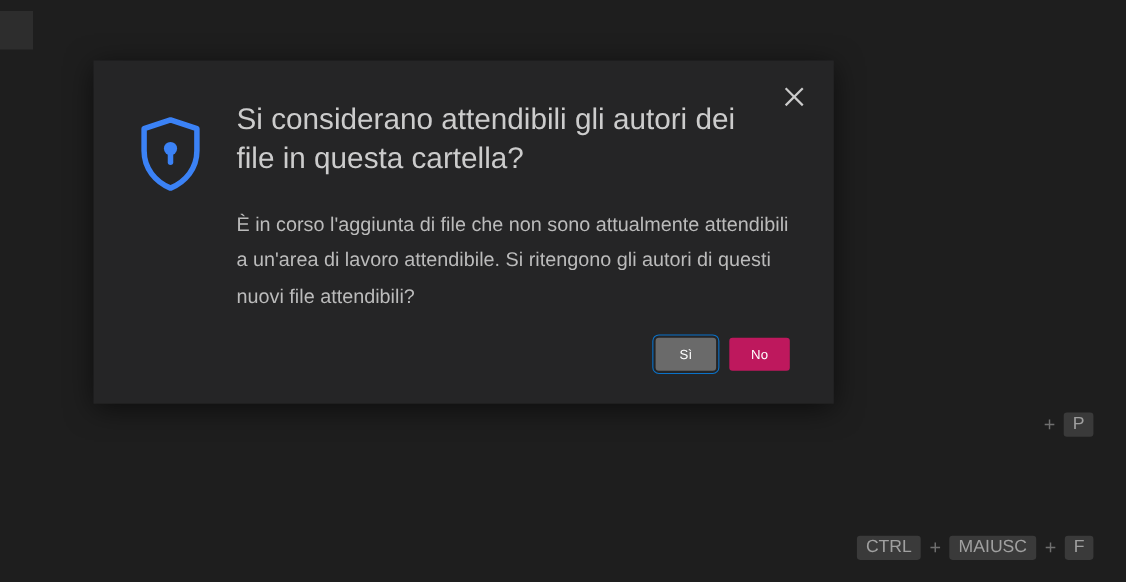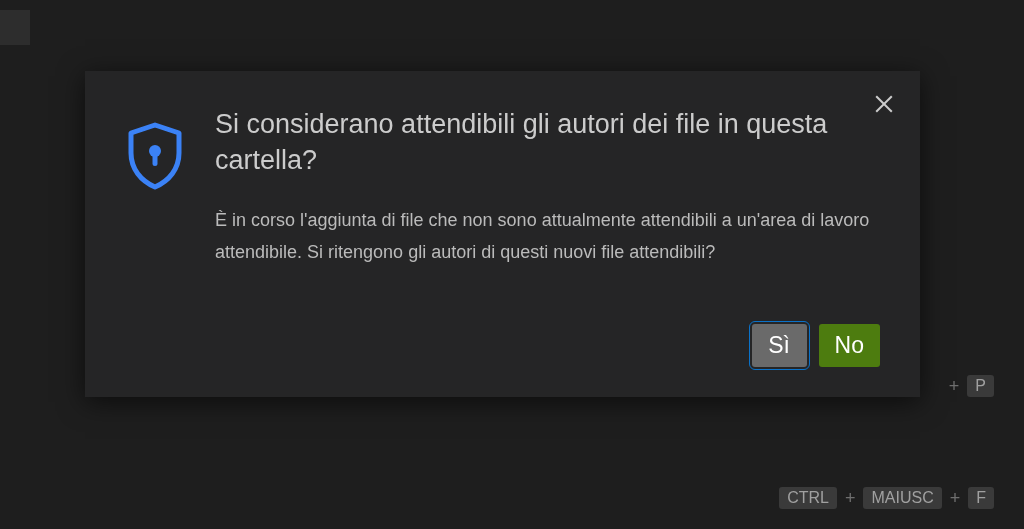--- a/index.html
+++ b/index.html
@@ -40,23 +40,23 @@
   .kbd {
     background: #3a3a3a;
     color: #a0a0a0;
     padding: 2px 8px;
     border-radius: 3px;
     font-size: 16px;
   }
   .plus { color: #6f6f6f; }
   .dialog {
     position: absolute;
-    top: 71px;
+    top: 55px;
     left: 85px;
-    width: 835px;
+    width: 673px;
     background: #252526;
     box-shadow: 0 5px 25px rgba(0,0,0,0.6);
     padding: 35px 40px 30px 40px;
     display: flex;
     gap: 30px;
   }
   .close-x {
     position: absolute;
     top: 22px;
     right: 25px;
@@ -85,44 +85,44 @@
     font-weight: 400;
     color: #cccccc;
     line-height: 1.35;
     margin-bottom: 25px;
     padding-right: 40px;
   }
   .dialog-text {
     font-size: 18px;
     color: #bbbbbb;
     line-height: 1.8;
-    margin-bottom: 55px;
+    margin-bottom: 22px;
   }
   .dialog-buttons {
     display: flex;
     justify-content: flex-end;
     gap: 12px;
   }
   .btn {
     min-width: 55px;
     padding: 8px 16px;
-    font-size: 23px;
+    font-size: 12px;
     color: #ffffff;
     border: none;
     border-radius: 3px;
     cursor: pointer;
     font-family: inherit;
   }
   .btn-primary {
     background: #6a6a6a;
     outline: 1px solid #0a72c9;
     outline-offset: 2px;
   }
   .btn-secondary {
-    background: #4d7c0f;
+    background: #be185d;
   }
 </style>
 </head>
 <body>
 
 <div class="background-left-tab"></div>
 
 <div class="background-hints">
   <div class="hint-row">
     <span class="plus">+</span>

